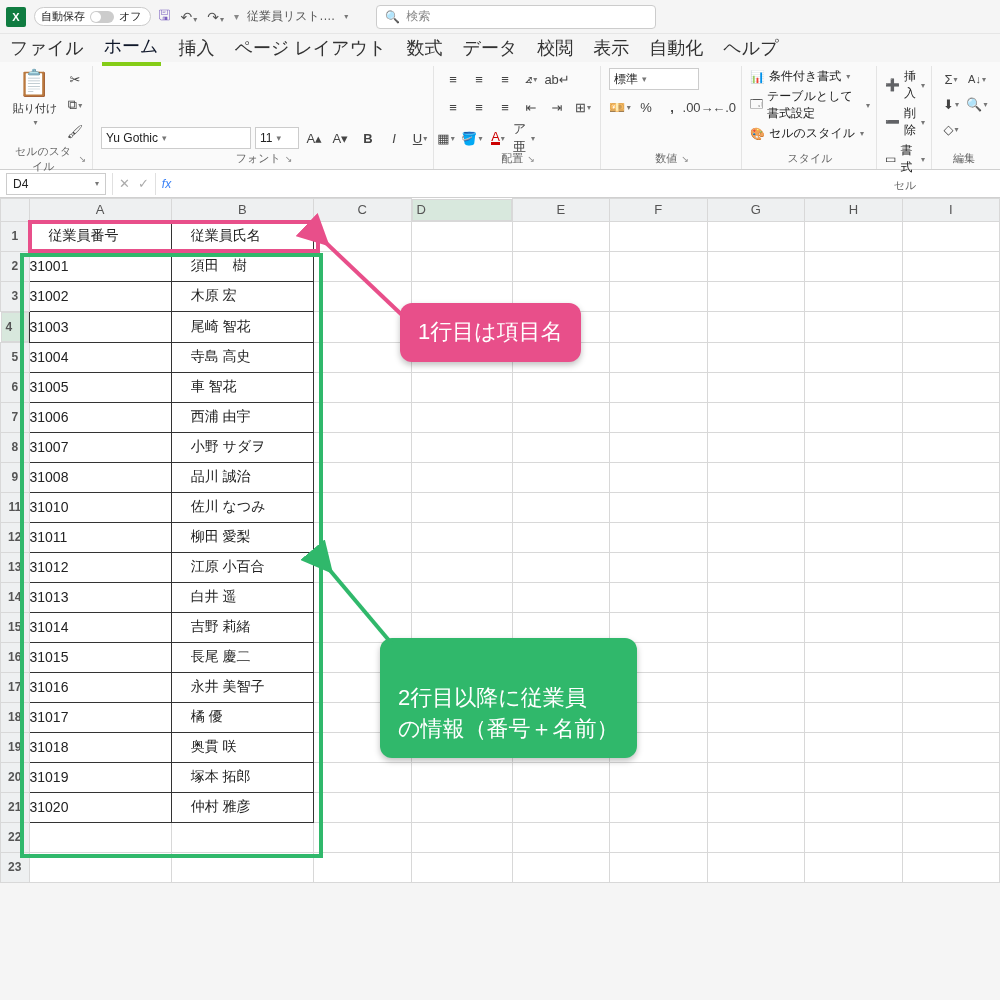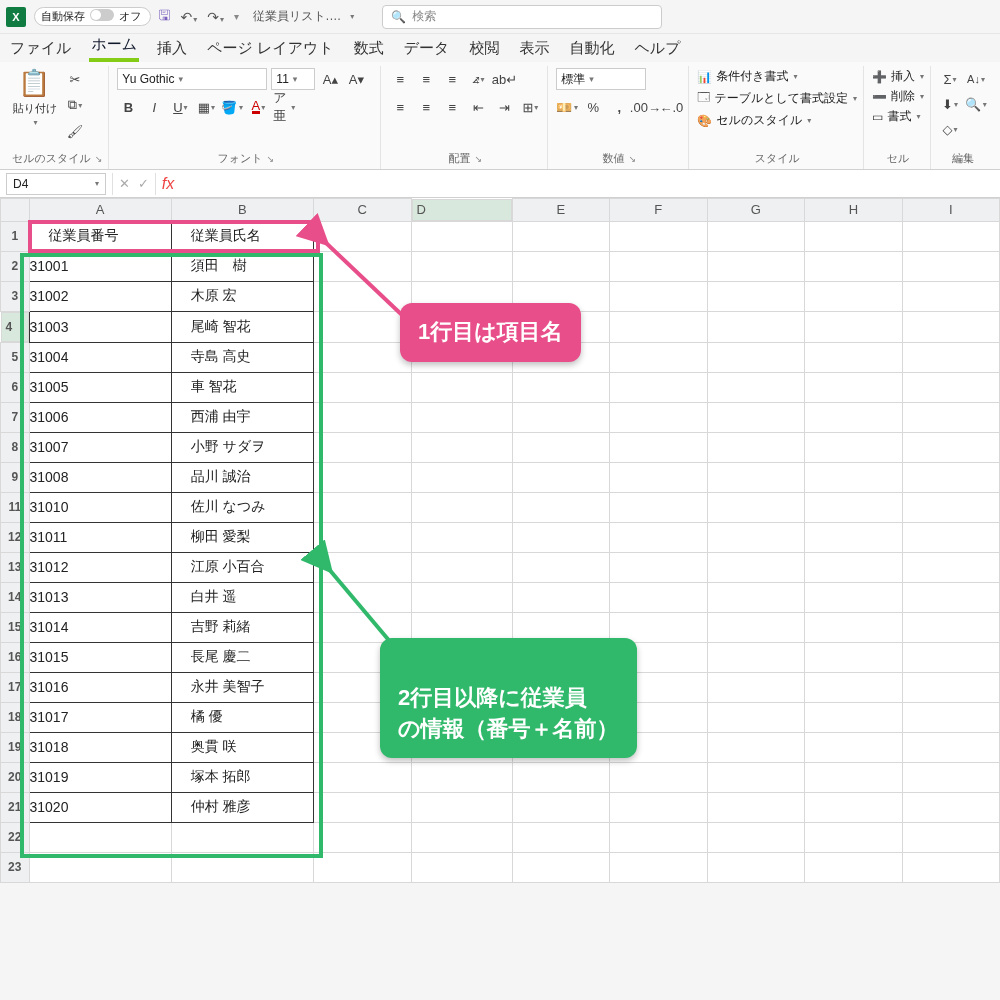--- a/index.html
+++ b/index.html
@@ -1,30 +1,30 @@
 <!DOCTYPE html>
 <html><head>
 <meta charset="utf-8">
 <style>
   * { box-sizing: border-box; margin: 0; padding: 0; font-family: "Yu Gothic", "Meiryo", sans-serif; }
   body { background: #f5f5f5; width: 1000px; height: 1000px; overflow: hidden; font-size: 13px; color: #222; }
 
   
   .titlebar { display: flex; align-items: center; height: 34px; background: #f5f5f5; padding: 0 6px; gap: 8px; border-bottom: 1px solid #e6e6e6; }
   .app-icon { width: 20px; height: 20px; background: #107c41; display: flex; align-items: center; justify-content: center; color: #fff; font-size: 11px; font-weight: bold; border-radius: 2px; }
-  .autosave { display: flex; gap: 5px; border: 1px solid #ccc; border-radius: 12px; padding: 1px 8px 1px 6px; background: #fff; font-size: 11px; }
+  .autosave { display: flex; align-items: center; gap: 5px; border: 1px solid #ccc; border-radius: 12px; padding: 1px 8px 1px 6px; background: #fff; font-size: 11px; }
   .toggle-pill { width: 24px; height: 12px; border-radius: 6px; background: #ccc; position: relative; }
   .toggle-pill::after { content: ""; width: 10px; height: 10px; border-radius: 50%; background: #fff; position: absolute; top: 1px; left: 1px; }
   .qat { display: flex; align-items: center; gap: 10px; }
   .qat .btn { color: #555; font-size: 14px; }
-  .filename { color: #555; font-size: 12px; margin-left: 6px; }
+  .filename { color: #555; font-size: 12px; }
   .search { flex: 0 0 280px; margin-left: 20px; display: flex; align-items: center; border: 1px solid #ccc; border-radius: 4px; background: #fff; height: 24px; padding: 0 8px; color: #888; gap: 6px; font-size: 12px; }
 
   
-  .tabs { display: flex; align-items: flex-end; height: 28px; padding: 0 8px; gap: 16px; font-size: 15px; color: #333; }
+  .tabs { display: flex; align-items: center; height: 28px; padding: 0 8px; gap: 16px; font-size: 18px; color: #333; }
   .tab { padding: 4px 2px; cursor: pointer; }
   .tab.active { font-weight: normal; border-bottom: 4px solid #84cc16; color: #0f172a; }
 
   
   .ribbon { display: flex; height: 108px; background: #fafafa; border-bottom: 1px solid #d0d0d0; padding: 4px 6px 0 6px; gap: 2px; }
   .group { display: flex; flex-direction: column; border-right: 1px solid #e4e4e4; padding: 2px 6px 0 6px; }
   .group:last-child { border-right: none; }
   .group-body { flex: 1; display: flex; align-items: flex-start; gap: 6px; }
   .group-label { text-align: center; font-size: 11px; color: #666; padding: 2px 0 3px; display: flex; justify-content: center; align-items: center; gap: 4px; }
   .lnch { font-size: 9px; color: #888; }
@@ -34,21 +34,21 @@
   .row { display: flex; align-items: center; gap: 4px; }
   .sel { display: flex; align-items: center; border: 1px solid #ccc; background: #fff; height: 22px; padding: 0 4px; font-size: 12px; }
   .sel .dd { margin-left: 4px; color: #777; font-size: 9px; }
   .mini { width: 22px; height: 22px; display: inline-flex; align-items: center; justify-content: center; color: #444; font-size: 13px; }
   .dd-s { font-size: 8px; color: #777; margin-left: 1px; }
 
   
   .fxbar { display: flex; align-items: center; height: 28px; border-bottom: 1px solid #d0d0d0; background: #fff; }
   .namebox { width: 100px; height: 22px; border: 1px solid #ccc; margin: 0 6px; display: flex; align-items: center; padding: 0 6px; font-size: 12px; justify-content: space-between; }
   .fx-controls { display: flex; align-items: center; color: #aaa; gap: 8px; padding: 0 6px; border-left: 1px solid #e0e0e0; border-right: 1px solid #e0e0e0; height: 22px; }
-  .fx-label { font-style: italic; font-size: 16px; color: #ef4444; padding: 0 6px; }
+  .fx-label { font-style: italic; font-size: 12px; color: #3b82f6; padding: 0 6px; }
   .fx-input { flex: 1; height: 22px; }
 
   
   .grid-wrap { position: relative; background: #fff; }
   table.grid { border-collapse: collapse; table-layout: fixed; }
   .grid th, .grid td { border: 1px solid #d8d8d8; height: 30px; font-size: 14px; background: #fff; }
   .grid thead th { background: #eef0f1; color: #555; font-weight: normal; font-size: 13px; text-align: center; height: 22px; }
   .grid .rowhdr { background: #eef0f1; color: #555; text-align: center; width: 28px; font-size: 12px; }
   .grid thead th.sel, .grid .rowhdr.sel { background: #d8e8dd; }
   .colA { width: 145px; } .colO { width: 100px; }
@@ -58,21 +58,21 @@
   td.active::after { content: ""; position: absolute; right: -3px; bottom: -3px; width: 6px; height: 6px; background: #1a8f4a; }
   .corner { width: 28px; background: #eef0f1; }
 
   
   .data-bord { border: 1px solid #333 !important; }
 
   
   .overlay { position: absolute; pointer-events: none; }
   .pink-box { border: 4px solid #e84f8a; }
   .green-box { border: 4px solid #30b86b; }
-  .callout { position: absolute; color: #fff; font-size: 22px; font-weight: bold; padding: 14px 18px; border-radius: 12px; line-height: 1.4; box-shadow: 0 3px 6px rgba(0,0,0,0.25); }
+  .callout { position: absolute; color: #fff; font-size: 22px; font-weight: normal; padding: 14px 18px; border-radius: 12px; line-height: 1.4; box-shadow: 0 3px 6px rgba(0,0,0,0.25); }
   .callout.pink { background: #e84f8a; }
   .callout.green { background: #30b86b; }
   svg.arrow { position: absolute; overflow: visible; }
 </style>
 </head>
 <body>
 
 <div class="titlebar">
   <div class="app-icon">X</div>
   <div class="autosave">
@@ -122,21 +122,21 @@
         <span class="mini">🖌</span>
       </div>
     </div>
     <div class="group-label">
         <span>セルのスタイル</span>
         <span class="lnch">↘</span>
       </div>
   </div>
 
   <div class="group" style="min-width:270px">
-    <div class="group-body" style="flex-direction:column;gap:6px;align-items:flex-start">
+    <div class="group-body" style="flex-direction:row;gap:6px;align-items:flex-end">
       <div class="row">
         <div class="sel" style="width:150px">
             <span>Yu Gothic</span>
             <span class="dd">▾</span>
           </div>
         <div class="sel" style="width:44px">
             <span>11</span>
             <span class="dd">▾</span>
           </div>
         <span class="mini">A▴</span>

